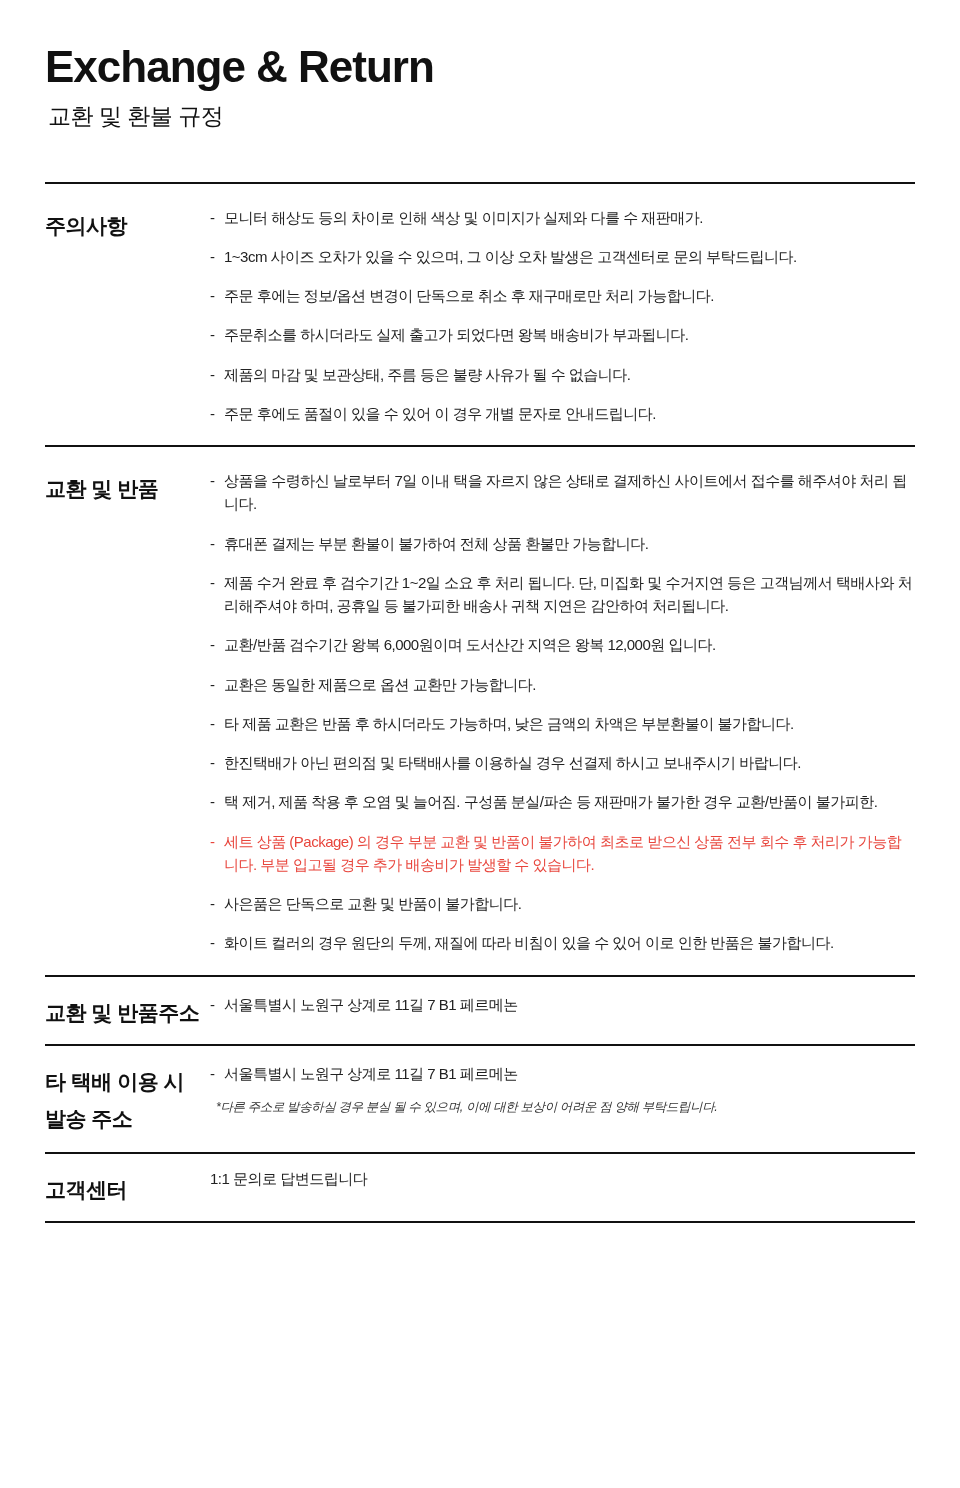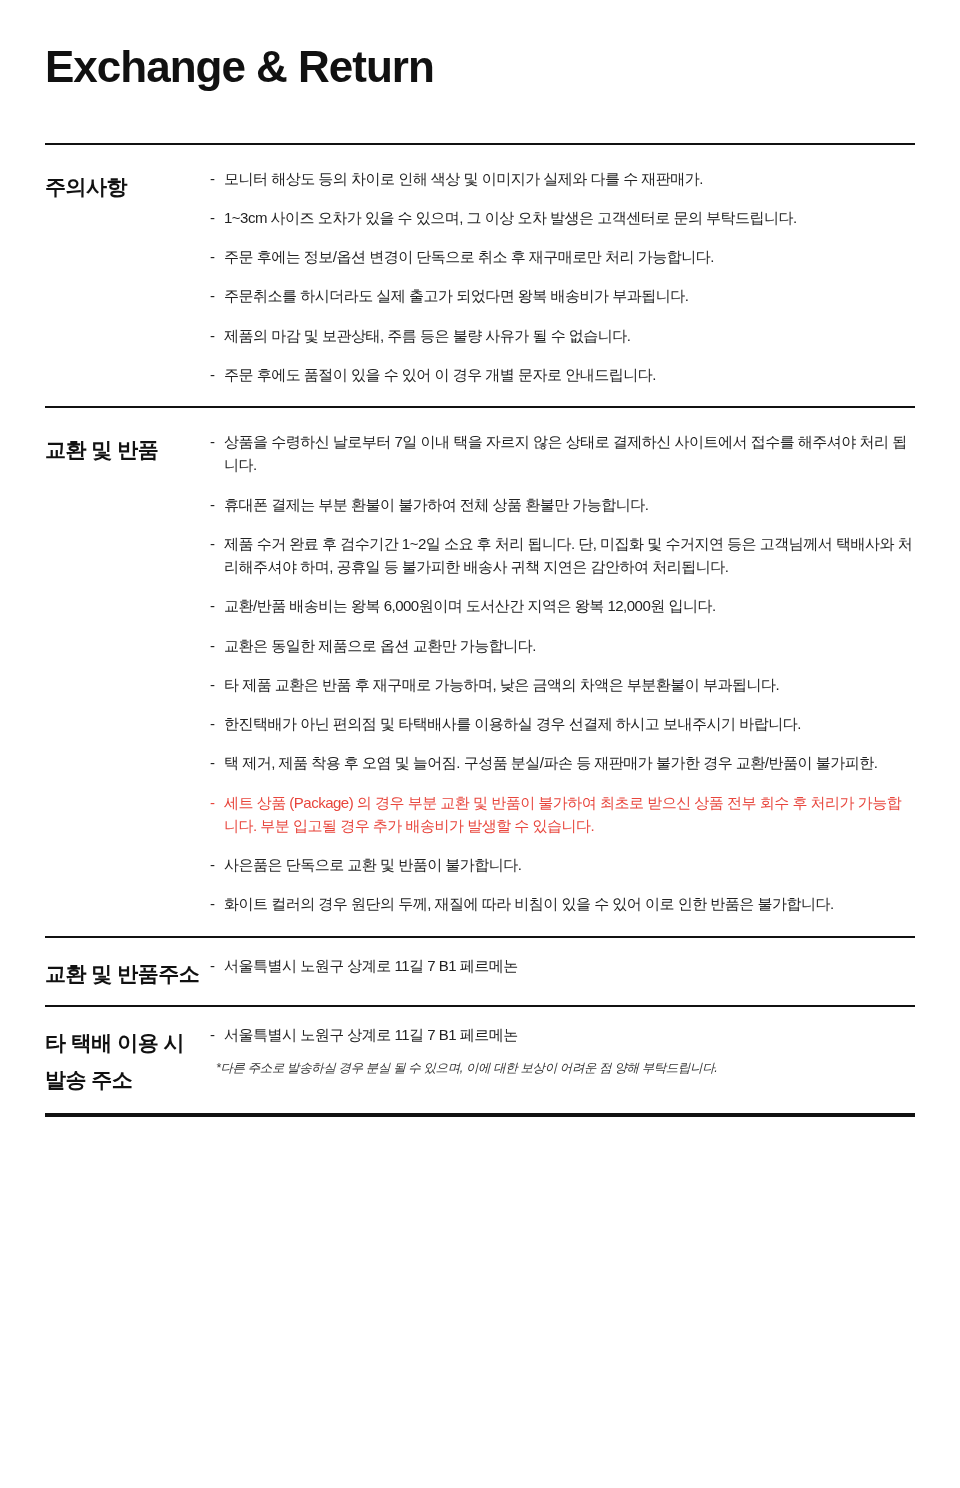--- a/index.html
+++ b/index.html
@@ -96,20 +96,21 @@
   }
   .header-rule-wrap { margin-top: 50px; }
 </style>
 </head>
 <body>
 
 <div class="page">
 
   <div class="header">
     <h1 class="title-en">Exchange &amp; Return</h1>
+    <div class="title-ko">교환 및 환불 규정</div>
   </div>
 
   <div class="header-rule-wrap">
     <hr class="rule">
   </div>
 
   <div class="section">
     <div class="section-label">주의사항</div>
     <div class="section-body">
       <div class="item">
@@ -151,29 +152,29 @@
       <div class="item">
         <span class="dash">-</span>
         <span class="item-text">휴대폰 결제는 부분 환불이 불가하여 전체 상품 환불만 가능합니다.</span>
       </div>
       <div class="item">
         <span class="dash">-</span>
         <span class="item-text">제품 수거 완료 후 검수기간 1~2일 소요 후 처리 됩니다. 단, 미집화 및 수거지연 등은 고객님께서 택배사와 처리해주셔야 하며, 공휴일 등 불가피한 배송사 귀책 지연은 감안하여 처리됩니다.</span>
       </div>
       <div class="item">
         <span class="dash">-</span>
-        <span class="item-text">교환/반품 배송비는 왕복 6,000원이며 도서산간 지역은 왕복 12,000원 입니다.</span>
+        <span class="item-text">교환/반품 검수기간 왕복 6,000원이며 도서산간 지역은 왕복 12,000원 입니다.</span>
       </div>
       <div class="item">
         <span class="dash">-</span>
         <span class="item-text">교환은 동일한 제품으로 옵션 교환만 가능합니다.</span>
       </div>
       <div class="item">
         <span class="dash">-</span>
-        <span class="item-text">타 제품 교환은 반품 후 재구매로 가능하며, 낮은 금액의 차액은 부분환불이 부과됩니다.</span>
+        <span class="item-text">타 제품 교환은 반품 후 하시더라도 가능하며, 낮은 금액의 차액은 부분환불이 불가합니다.</span>
       </div>
       <div class="item">
         <span class="dash">-</span>
         <span class="item-text">한진택배가 아닌 편의점 및 타택배사를 이용하실 경우 선결제 하시고 보내주시기 바랍니다.</span>
       </div>
       <div class="item">
         <span class="dash">-</span>
         <span class="item-text">택 제거, 제품 착용 후 오염 및 늘어짐. 구성품 분실/파손 등 재판매가 불가한 경우 교환/반품이 불가피한.</span>
       </div>
       <div class="item alert">
@@ -214,16 +215,22 @@
       <div class="item tight">
         <span class="dash">-</span>
         <span class="item-text">서울특별시 노원구 상계로 11길 7 B1 페르메논</span>
       </div>
       <div class="addr-note">*다른 주소로 발송하실 경우 분실 될 수 있으며, 이에 대한 보상이 어려운 점 양해 부탁드립니다.</div>
     </div>
   </div>
 
   <hr class="rule">
 
+  <div class="section section-compact">
+    <div class="section-label">고객센터</div>
+    <div class="section-body">
+      <div class="plain-text">1:1 문의로 답변드립니다</div>
+    </div>
+  </div>
 
   <hr class="rule">
 
 </div>
 
 </body></html>

